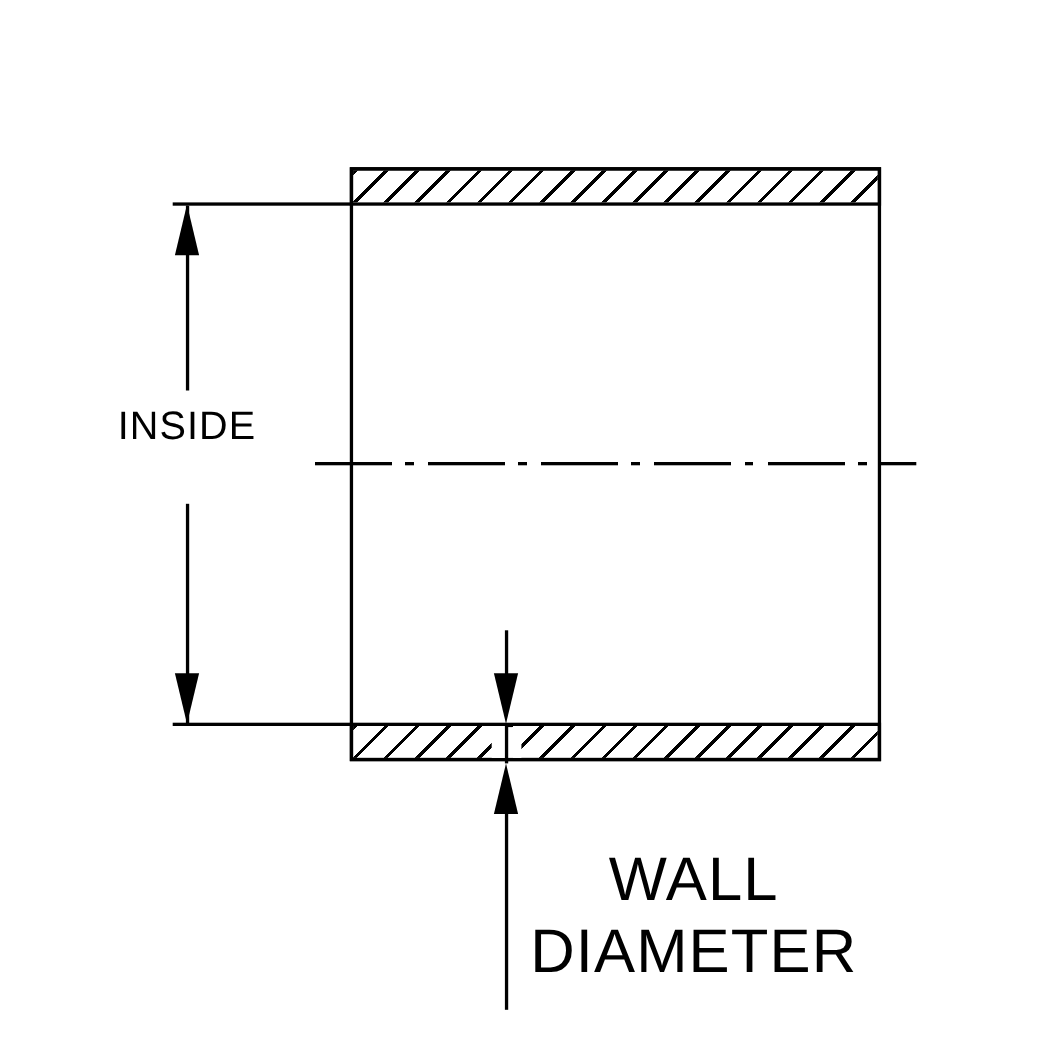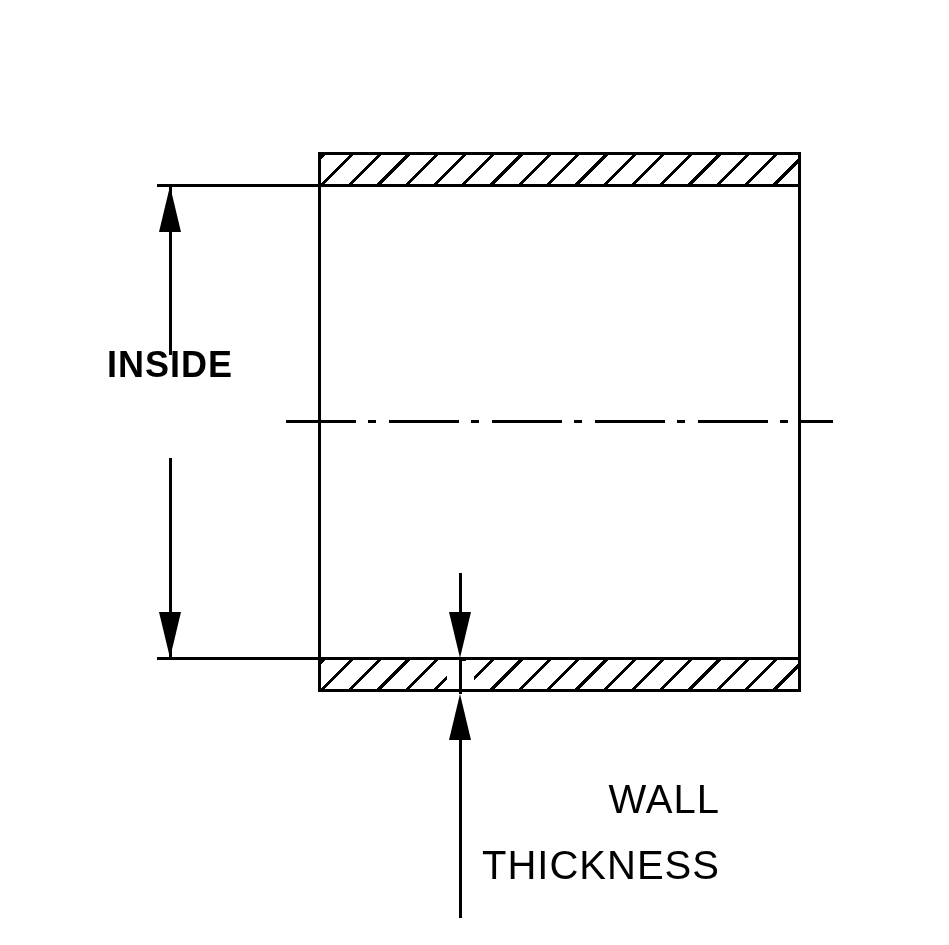--- a/index.html
+++ b/index.html
@@ -95,34 +95,33 @@
   }
   .wt-leader { left: 459px; top: 738px; height: 180px; }
 
   
   .label {
     position: absolute;
     color: #000;
     white-space: nowrap;
   }
   .label-inside-diameter {
-    left: 40px; top: 336px;
+    left: 40px; top: 358px;
     width: 260px;
     text-align: center;
     font-size: 36px;
     line-height: 57px;
     letter-spacing: 1px;
-    font-weight: bold;
   }
   .label-wall-thickness {
     left: 482px; top: 766px;
-    font-size: 40px;
+    font-size: 56px;
     line-height: 66px;
     letter-spacing: 1px;
-    text-align: right;
+    text-align: center;
   }
 </style>
 </head>
 <body>
 
 <div class="canvas">
 
   <div class="tube-outline"></div>
   <div class="wall-band top"></div>
   <div class="wall-band bottom"></div>
@@ -141,16 +140,16 @@
   </div>
 
   <div class="vline wt-stem-above"></div>
   <div class="arrow wt-arrow-down"></div>
   <div class="vline wt-through"></div>
   <div class="arrow wt-arrow-up"></div>
   <div class="vline wt-leader"></div>
 
   <div class="label label-wall-thickness">
     <div>WALL</div>
-    <div>THICKNESS</div>
+    <div>DIAMETER</div>
   </div>
 
 </div>
 
 </body></html>

